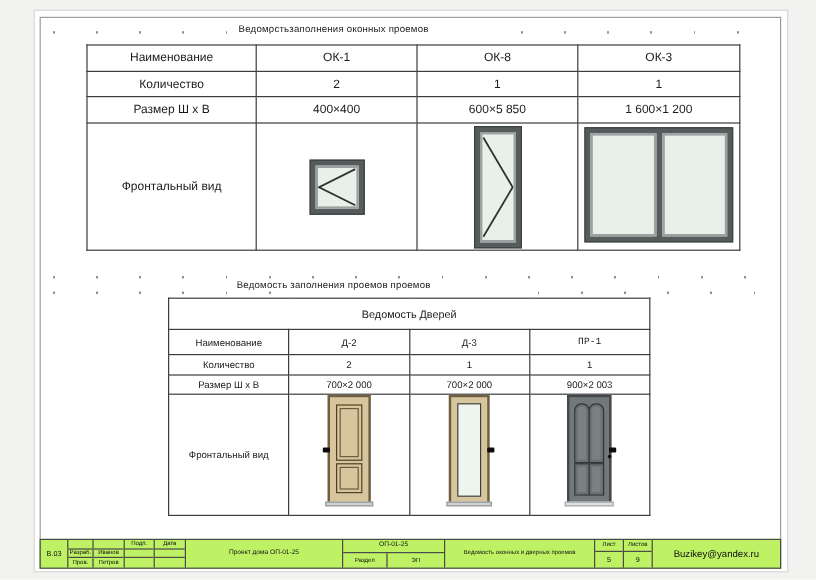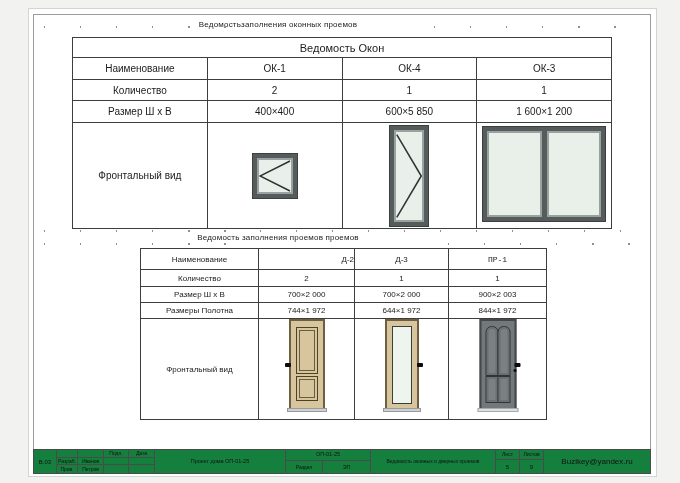--- a/index.html
+++ b/index.html
@@ -63,21 +63,21 @@
   .h-left{left:-6px;}
   .h-right{right:-6px;}
   .handle-dot{position:absolute;right:-2px;top:48px;width:3px;height:3px;
     background:#0c0c0c;border-radius:50%;}
   .sill{position:absolute;bottom:-3px;left:-4px;right:-4px;height:4px;
     background:#cdd1d1;border:1px solid #969a9a;box-sizing:border-box;}
   .sill-light{background:#dde0e0;border-color:#a7abab;}
 
   
   .tb{position:absolute;left:33px;top:449px;width:618px;height:25px;
-    border:1px solid #4a4a4a;box-sizing:border-box;display:flex;background:#15803d;}
+    border:1px solid #4a4a4a;box-sizing:border-box;display:flex;background:#bef264;}
   .tb-col{display:flex;flex-direction:column;border-right:1px solid #4a4a4a;box-sizing:border-box;}
   .tb-col:last-child{border-right:none;}
   .tb-cell{display:flex;align-items:center;justify-content:center;
     font-size:5px;line-height:1;color:#111;box-sizing:border-box;overflow:hidden;}
   .bb{border-bottom:1px solid #4a4a4a;}
   .h8{height:8px;} .h7{height:7px;} .full{flex:1;}
   .op-bot{display:flex;flex:1;}
   .op-bot .tb-cell{flex:none;height:100%;}
 </style>
 </head>
@@ -85,27 +85,24 @@
 
 <div class="sheet"></div>
 <div class="frame"></div>
 
 <div class="caption" style="top:20px;">Ведомостьзаполнения оконных проемов</div>
 <div class="ticks" style="left:44px;top:26px;width:205px;"></div>
 <div class="ticks" style="left:434px;top:26px;width:210px;"></div>
 
 <table class="win-table">
   <tbody>
-      <tr style="height:20px;">
-    <td colspan="4" class="ttl">Ведомость Окон</td>
-  </tr>
   <tr style="height:22px;">
     <td style="width:140px;">Наименование</td>
     <td style="width:133px;">ОК-1</td>
-    <td style="width:133px;">ОК-4</td>
+    <td style="width:133px;">ОК-8</td>
     <td style="width:134px;">ОК-3</td>
   </tr>
   <tr style="height:21px;">
     <td>Количество</td>
     <td>2</td>
     <td>1</td>
     <td>1</td>
   </tr>
   <tr style="height:22px;">
     <td>Размер Ш х В</td>
@@ -149,43 +146,40 @@
 </tbody>
   </table>
 
 <div class="ticks" style="left:44px;top:230px;width:600px;"></div>
 <div class="caption" style="top:233px;">Ведомость заполнения проемов проемов</div>
 <div class="ticks" style="left:44px;top:243px;width:190px;"></div>
 <div class="ticks" style="left:448px;top:243px;width:196px;"></div>
 
 <table class="door-table">
   <tbody>
+      <tr style="height:26px;">
+    <td colspan="4" class="ttl">Ведомость Дверей</td>
+  </tr>
   <tr style="height:21px;">
     <td style="width:117px;">Наименование</td>
-    <td style="width:95px;text-align:right;">Д-2</td>
+    <td style="width:95px;">Д-2</td>
     <td style="width:93px;">Д-3</td>
     <td style="width:97px;font-family:Liberation Mono, monospace;">ПР-1</td>
   </tr>
   <tr style="height:17px;">
     <td>Количество</td>
     <td>2</td>
     <td>1</td>
     <td>1</td>
   </tr>
   <tr style="height:16px;">
     <td>Размер Ш х В</td>
     <td>700×2 000</td>
     <td>700×2 000</td>
     <td>900×2 003</td>
-  </tr>
-  <tr style="height:16px;">
-    <td>Размеры Полотна</td>
-    <td>744×1 972</td>
-    <td>644×1 972</td>
-    <td>844×1 972</td>
   </tr>
   <tr style="height:101px;">
     <td>Фронтальный вид</td>
     <td class="fv">
       <div class="door door-beige" style="width:36px;">
         <div class="panel d2-top"></div>
         <div class="panel d2-bot"></div>
         <div class="handle h-left"></div>
         <div class="sill"></div>
       </div>

